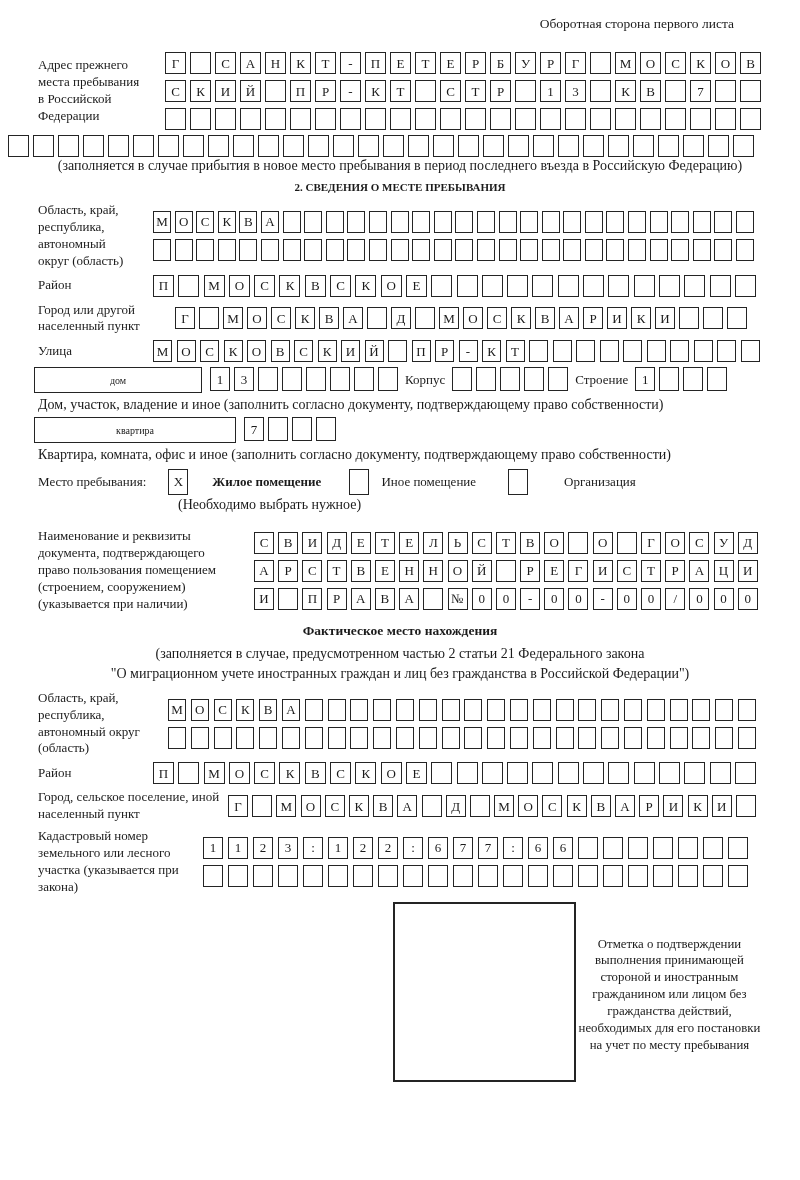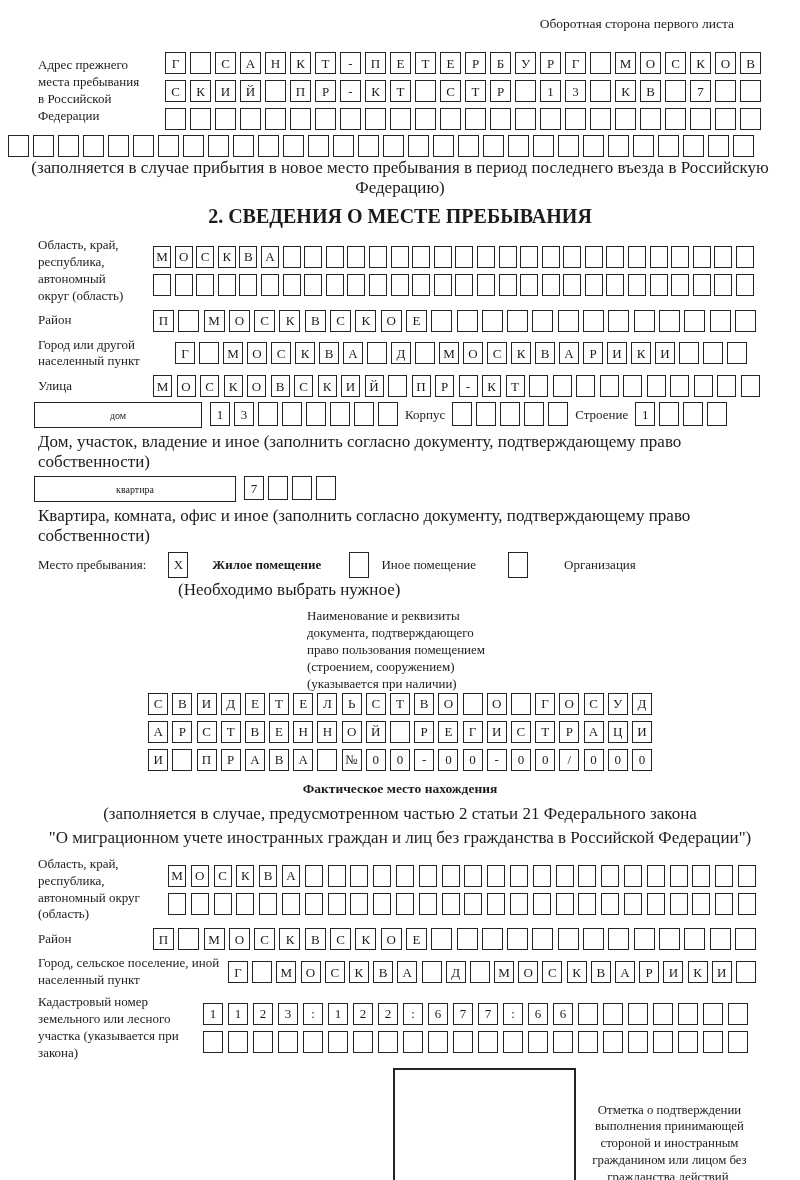--- a/index.html
+++ b/index.html
@@ -35,25 +35,25 @@
   .cells{display:flex;gap:var(--bg,4px);align-items:flex-start;}
   .cells .cell{
     flex:none;box-sizing:border-box;
     width:var(--bw,20px);height:var(--bh,22px);
     border:1.6px solid #242424;
     display:flex;align-items:center;justify-content:center;
     font-size:13px;line-height:1;background:#fff;
   }
   .indent22{margin-left:22px;}
   .note{
-    font-size:17px;text-align:center;margin:1px 0 4px 0;
+    font-size:14px;text-align:center;margin:1px 0 4px 0;
   }
   .note-left{text-align:left;margin-left:30px;}
   .sec-title{
-    text-align:center;font-weight:bold;font-size:20px;
+    text-align:center;font-weight:bold;font-size:11px;
     margin:7px 0 9px 0;
   }
   .fact-title{
     text-align:center;font-weight:bold;font-size:13.5px;
     margin:10px 0 7px 0;
   }
   
   .domrow{display:flex;align-items:flex-start;margin:2px 0 4px 0;}
   .namedbox{
     flex:none;box-sizing:border-box;border:1.6px solid #242424;
@@ -420,21 +420,21 @@
     <div class="cap">Место пребывания:</div>
     <div class="chk chk-1">X</div>
     <div class="t-1">Жилое помещение</div>
     <div class="chk chk-2"></div>
     <div class="t-2">Иное помещение</div>
     <div class="chk chk-3"></div>
     <div class="t-3">Организация</div>
   </div>
   <div class="note note-choice">(Необходимо выбрать нужное)</div>
 
-  <div class="frow" style="margin-top:8px;flex-direction:column;">
+  <div class="frow" style="margin-top:15px;">
     <div class="lbl lbl-doc">Наименование и реквизиты документа, подтверждающего право пользования помещением (строением, сооружением) (указывается при наличии)</div>
     <div class="rows">
       <div class="cells" style="--bw:20px;--bg:4.2px">
           <span class="cell">С</span>
           <span class="cell">В</span>
           <span class="cell">И</span>
           <span class="cell">Д</span>
           <span class="cell">Е</span>
           <span class="cell">Т</span>
           <span class="cell">Е</span>

